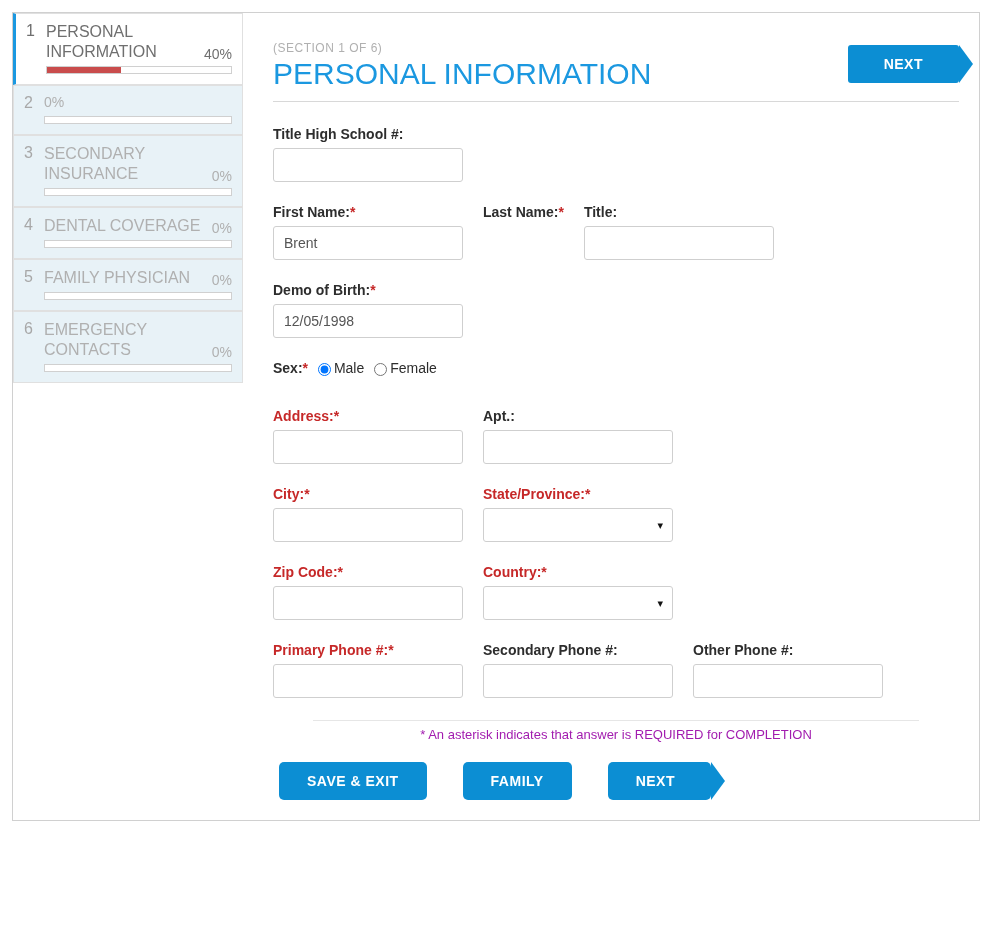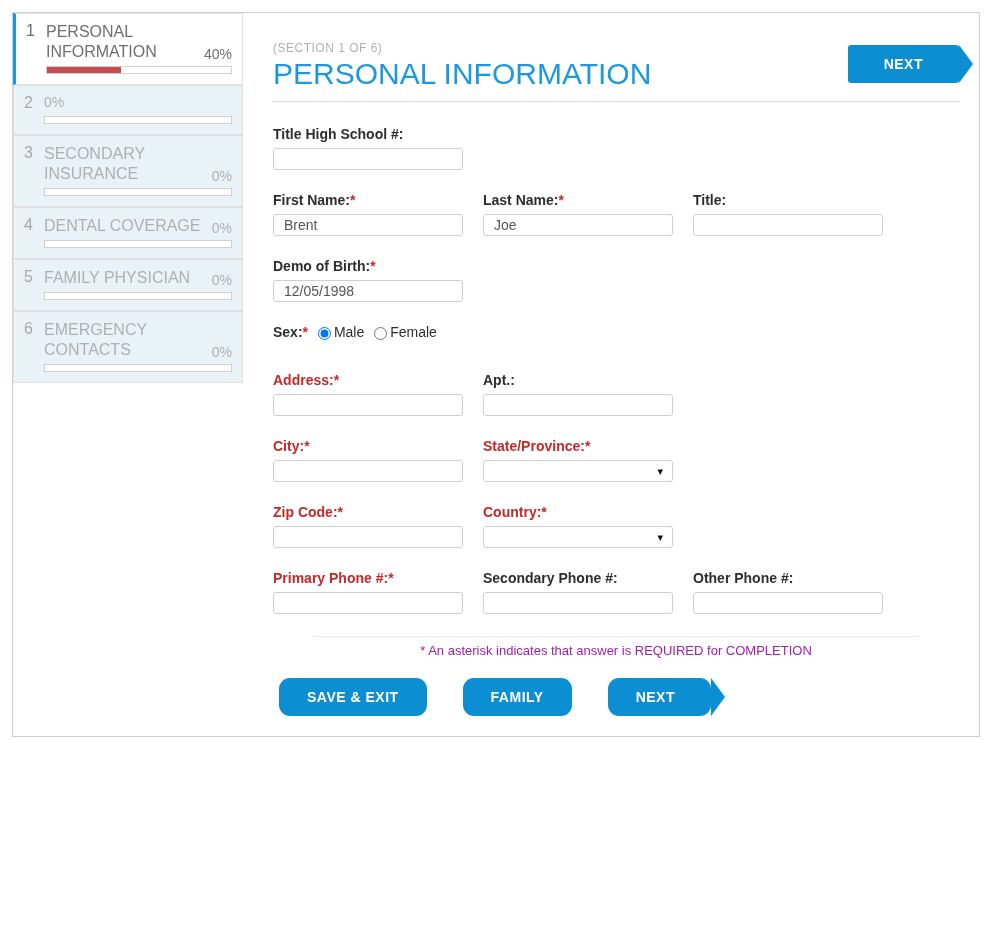--- a/index.html
+++ b/index.html
@@ -135,21 +135,21 @@
 .field label {
   font-weight: 700;
   font-size: 14px;
   color: #2d2d2d;
   margin-bottom: 6px;
 }
 .field.error label { color: #c62828; }
 .req { color: #c62828; }
 .field input, .field select {
   width: 190px;
-  height: 22px;
+  height: 34px;
   border: 1px solid #cfcfcf;
   border-radius: 3px;
   padding: 0 10px;
   font-size: 14px;
   color: #555;
   font-family: inherit;
   background: #fff;
 }
 .field select {
   appearance: none;
@@ -185,21 +185,21 @@
   margin-left: 6px;
 }
 .btn {
   background: #0c8ed3;
   color: #fff;
   font-weight: 700;
   font-size: 14px;
   border: none;
   height: 38px;
   padding: 0 28px;
-  border-radius: 11px;
+  border-radius: 5px;
   cursor: pointer;
   position: relative;
   display: flex;
   align-items: center;
   letter-spacing: 0.5px;
 }
 .btn-arrow { padding-right: 36px; margin-right: 14px;}
 </style>
 </head>
 <body>
@@ -314,21 +314,20 @@
       </div>
     </div>
 
     <div class="form-row">
       <div class="field">
         <label><span>First Name:</span><span class="req">*</span></label>
         <input type="text" value="Brent" style="">
       </div>
       <div class="field">
         <label><span>Last Name:</span><span class="req">*</span></label>
-        <input type="text" value="Joe" style="">
       </div>
       <div class="field">
         <label>Title:</label>
         <input type="text" value="" style="">
       </div>
     </div>
 
     <div class="form-row">
       <div class="field">
         <label><span>Demo of Birth:</span><span class="req">*</span></label>

